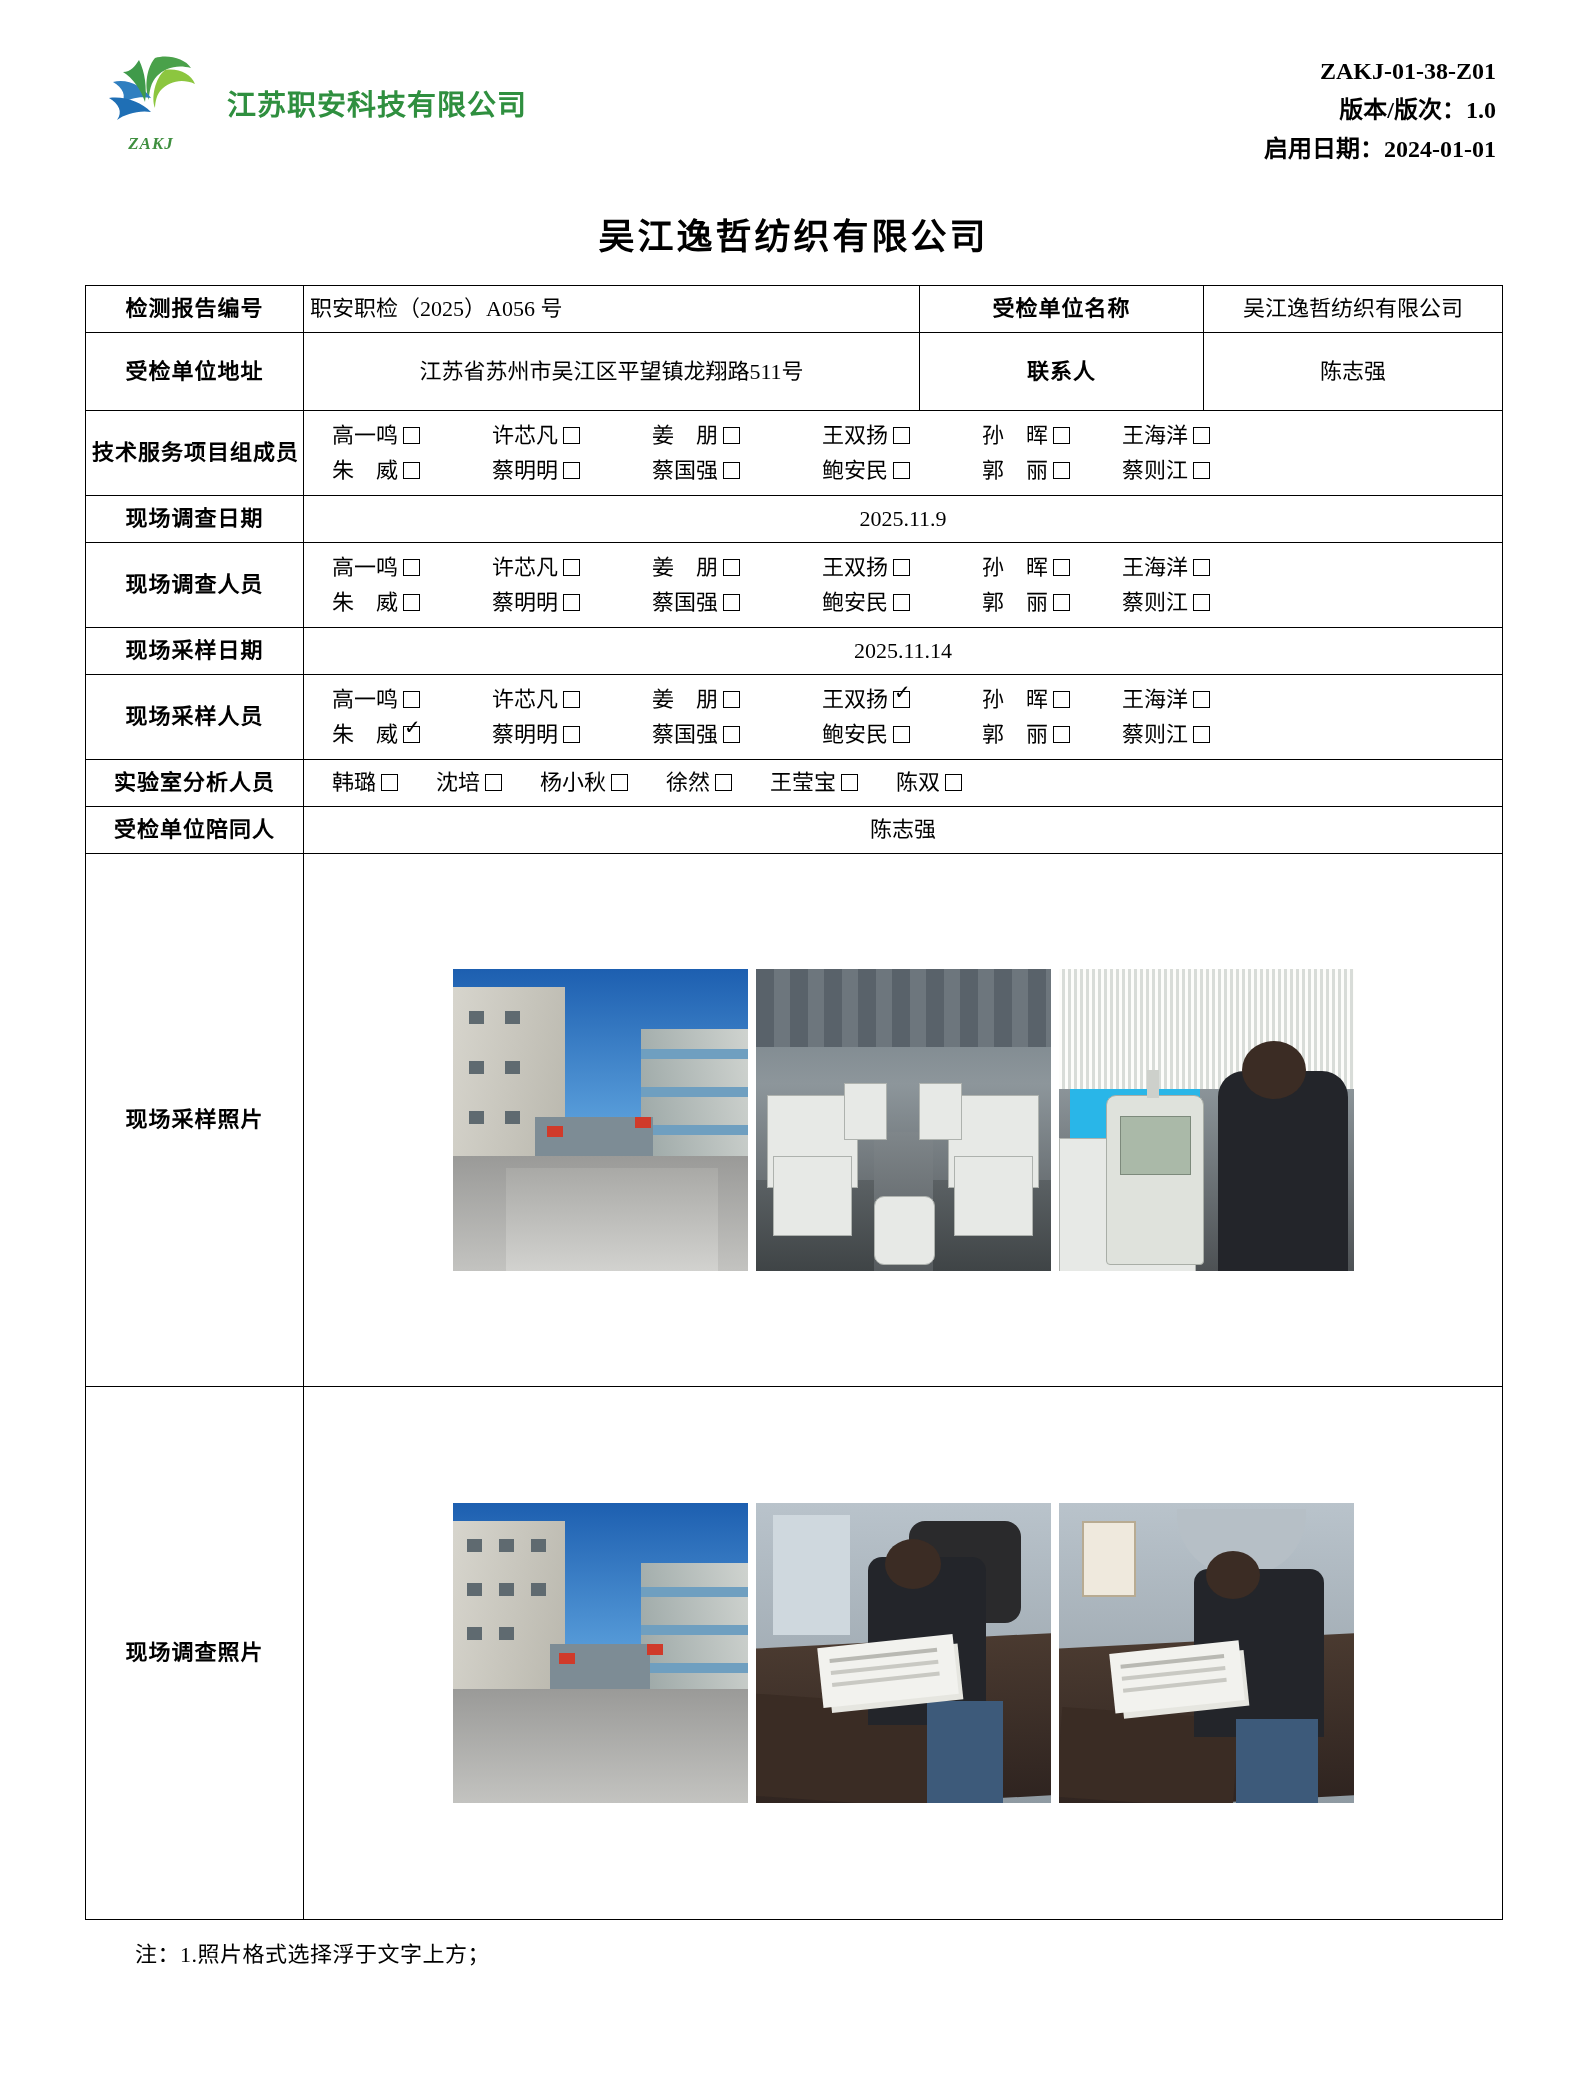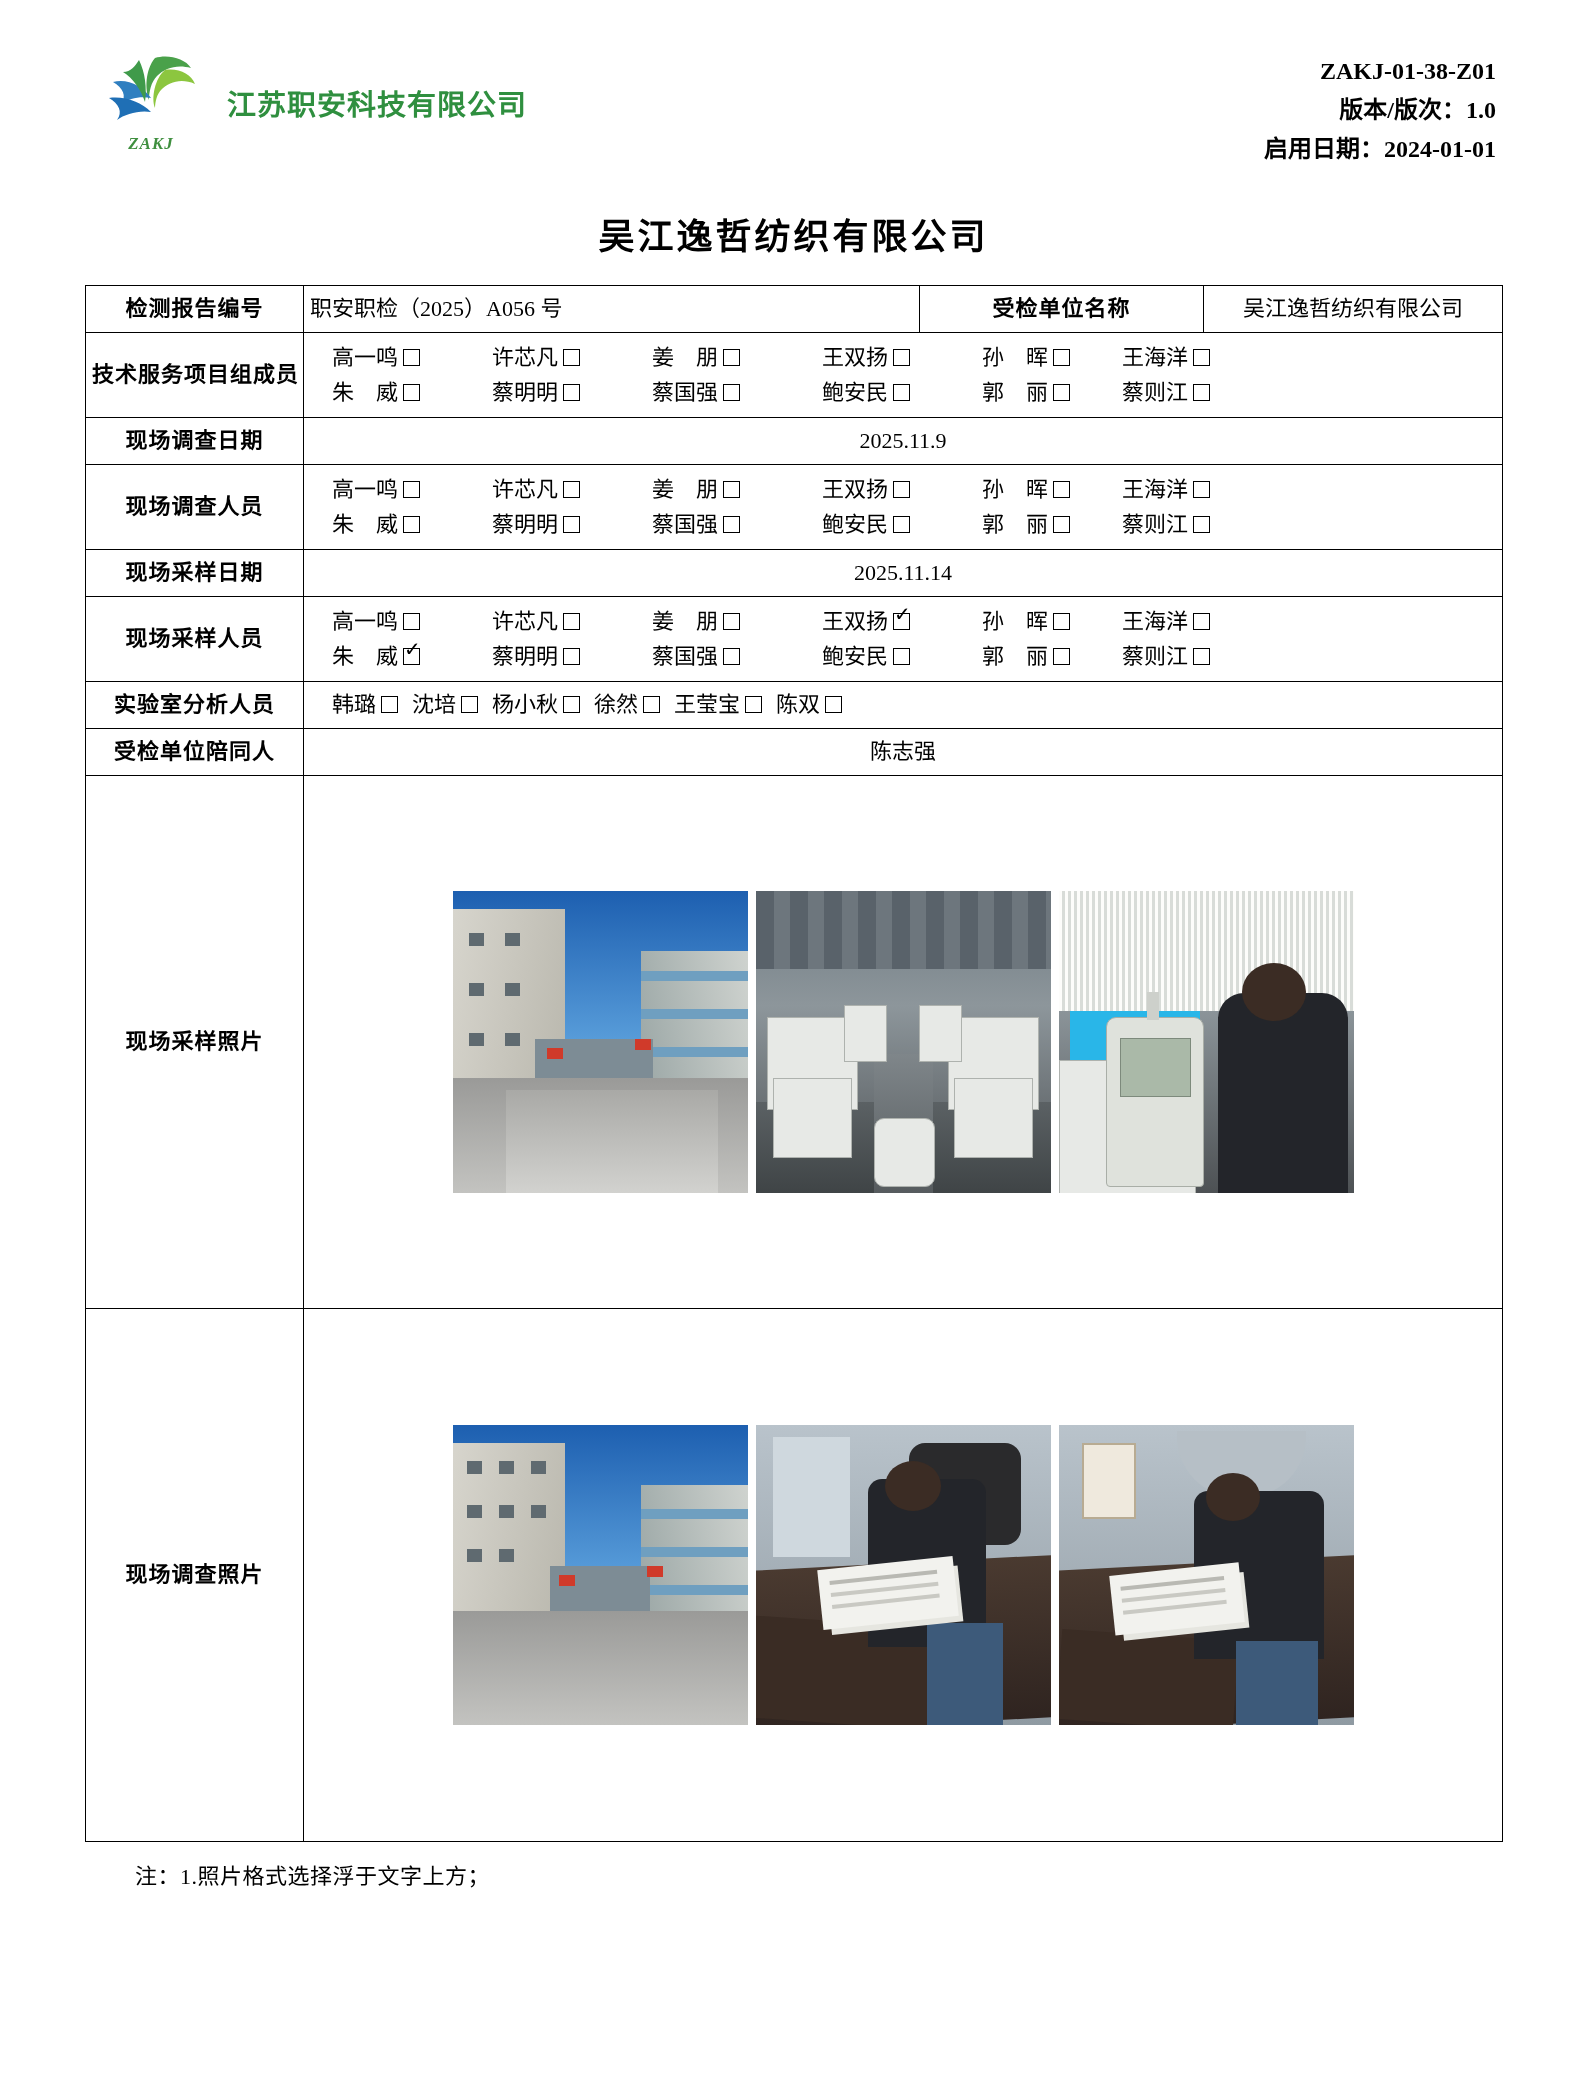--- a/index.html
+++ b/index.html
@@ -164,21 +164,21 @@
     font-size: 20px;
     line-height: 1;
     font-family: "DejaVu Sans", sans-serif;
   }
 
   
   .lab-row {
     display: flex;
     align-items: center;
     padding-left: 22px;
-    gap: 14px;
+    gap: 38px;
   }
   .lab-row .pcell {
     gap: 0;
   }
 
   
   td.photo-cell {
     padding: 0;
   }
   .photo-strip {
@@ -437,20 +437,26 @@
     </colgroup>
 
     <tbody>
         <tr class="row-h">
       <td class="label">检测报告编号</td>
       <td class="val-left" colspan="3">职安职检（2025）A056 号</td>
       <td class="label" colspan="2">受检单位名称</td>
       <td class="val-center">吴江逸哲纺织有限公司</td>
     </tr>
 
+    <tr class="row-h2">
+      <td class="label">受检单位地址</td>
+      <td class="val-center" colspan="3">江苏省苏州市吴江区平望镇龙翔路511号</td>
+      <td class="label" colspan="2">联系人</td>
+      <td class="val-center">陈志强</td>
+    </tr>
 
     <tr class="row-h2">
       <td class="label">技术服务项目组成员</td>
       <td colspan="6">
         <div class="persons" id="team-grid">
               <div class="prow">
                 <div class="pcell" style="width: 160px; padding-left: 22px;">
                   <span class="pname">高一鸣</span>
                   <span class="box"></span>
                 </div>

